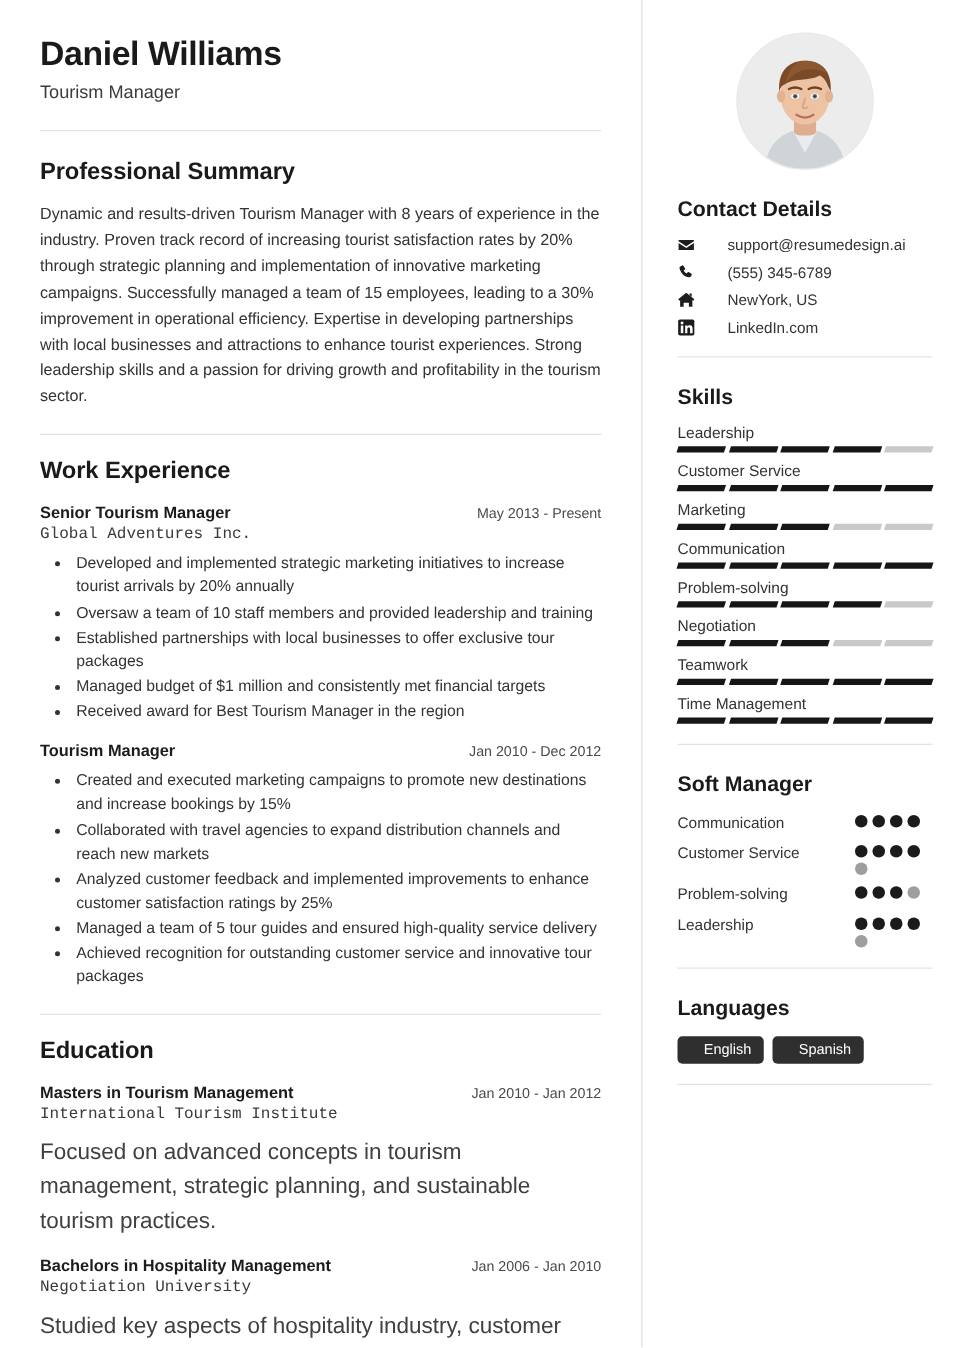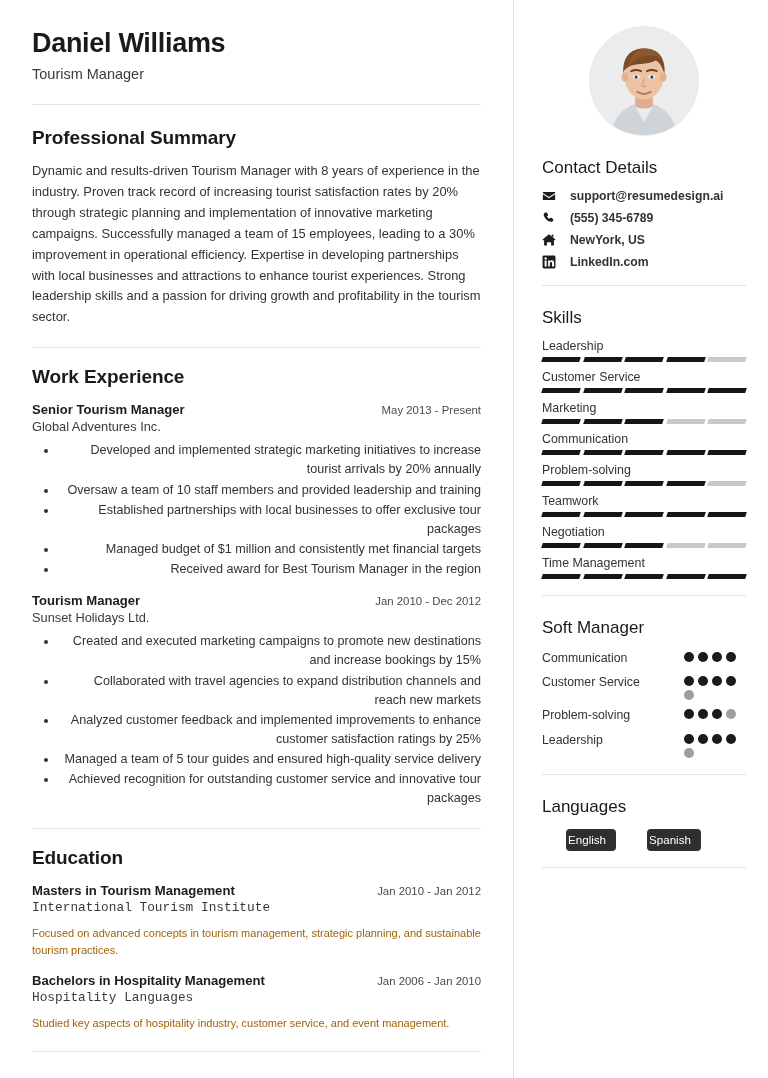--- a/index.html
+++ b/index.html
@@ -25,51 +25,51 @@
   .section-title { font-size:19px; font-weight:700; color:#1a1a1a; letter-spacing:-0.1px; }
 
   .summary-text {
     font-size:12.9px; line-height:1.62; color:#333; margin-top:12px; text-align:left;
   }
 
   .job { margin-top:14px; }
   .job-head { display:flex; justify-content:space-between; align-items:baseline; gap:26px; }
   .job-role { font-size:13.1px; font-weight:700; color:#1c1c1c; }
   .job-dates { font-size:11.4px; color:#4a4a4a; white-space:nowrap; }
-  .job-company { font-size:12.8px; color:#3a3a3a; margin-top:2px; }
+  .job-company { font-size:12.8px; color:#3a3a3a; margin-top:2px;font-family:Liberation Mono, monospace; }
   ul.bullets { margin:7px 0 0 0; padding-left:26px; }
   ul.bullets li {
-    font-size:12.6px; line-height:1.52; color:#333; margin-bottom:1px; padding-left:3px;text-align:right;
+    font-size:12.6px; line-height:1.52; color:#333; margin-bottom:1px; padding-left:3px;
   }
   ul.bullets li::marker { font-size:12px; }
 
   .edu { margin-top:14px; }
   .edu-head { display:flex; justify-content:space-between; align-items:baseline; gap:22px; }
   .edu-degree { font-size:13.1px; font-weight:700; color:#1c1c1c; }
   .edu-dates { font-size:11.4px; color:#4a4a4a; white-space:nowrap;margin-left:28px; }
   .edu-school { font-size:12.8px; color:#3a3a3a; margin-top:2px;font-family:Liberation Mono, monospace; }
-  .edu-desc { font-size:11px; line-height:1.55; color:#a16207; margin-top:10px; }
+  .edu-desc { font-size:18px; line-height:1.55; color:#404040; margin-top:10px; }
 
   
   .v-divider { width:1px; background:#e0e0e0; align-self:stretch; margin-top:0; }
 
   
   .side-col { width:254px; padding:26px 22px 0 28px; }
 
   .avatar-wrap { display:flex; justify-content:center; }
   .avatar {
     width:110px; height:110px; border-radius:50%; overflow:hidden;
     background:#eceded; position:relative; border:1px solid #e8e8e8;
   }
   .avatar svg { display:block; width:100%; height:100%; }
 
-  .side-title { font-size:17px; font-weight:400; color:#1a1a1a; margin-top:22px; }
+  .side-title { font-size:17px; font-weight:700; color:#1a1a1a; margin-top:22px; }
 
   .contact-list { margin-top:11px; }
-  .contact-row { display:flex; align-items:center; gap:14px; margin-bottom:8px;font-weight:bold; }
+  .contact-row { display:flex; align-items:center; gap:26px; margin-bottom:8px; }
   .c-icon { width:14px; height:14px; flex:0 0 14px; display:flex; align-items:center; justify-content:center; color:#1d1d1d; }
   .c-icon svg { display:block; }
   .contact-text { font-size:12.2px; color:#333; }
 
   .side-rule { height:1px; background:#e3e3e3; margin:16px 0 0 0; }
 
   
   .skill-block { margin-top:11px; }
   .skill-item { margin-bottom:8px; }
   .skill-name { font-size:12.4px; color:#333; margin-bottom:4px; }
@@ -85,21 +85,21 @@
   .soft-item { display:flex; align-items:flex-start; justify-content:space-between; gap:6px; margin-bottom:6px; }
   .soft-name { font-size:12.3px; color:#333; line-height:1.5; max-width:110px; }
   .dots { width:62px; display:flex; flex-wrap:wrap; gap:4px; padding-top:3px; }
   .dot { width:10px; height:10px; border-radius:50%; background:#9e9e9e; }
   .dot.on { background:#1b1b1b; }
 
   
   .lang-block { margin-top:12px; display:flex; flex-wrap:wrap; gap:7px; }
   .lang-chip {
     background:#2f2f2f; color:#fff; font-size:11.6px;
-    padding:5px 10px 6px 2px; border-radius:4px; line-height:1;margin-left:24px;
+    padding:5px 10px 6px 21px; border-radius:4px; line-height:1;
   }
 </style>
 </head>
 <body>
 
 <div class="page">
 
   <div class="main-col">
 
     <div>
@@ -132,21 +132,20 @@
           <li>Managed budget of $1 million and consistently met financial targets</li>
           <li>Received award for Best Tourism Manager in the region</li>
         </ul>
       </div>
 
       <div class="job">
         <div class="job-head">
           <div class="job-role">Tourism Manager</div>
           <div class="job-dates">Jan 2010 - Dec 2012</div>
         </div>
-        <div class="job-company">Sunset Holidays Ltd.</div>
         <ul class="bullets">
           <li>Created and executed marketing campaigns to promote new destinations and increase bookings by 15%</li>
           <li>Collaborated with travel agencies to expand distribution channels and reach new markets</li>
           <li>Analyzed customer feedback and implemented improvements to enhance customer satisfaction ratings by 25%</li>
           <li>Managed a team of 5 tour guides and ensured high-quality service delivery</li>
           <li>Achieved recognition for outstanding customer service and innovative tour packages</li>
         </ul>
       </div>
     </div>
 
@@ -162,21 +161,21 @@
         </div>
         <div class="edu-school">International Tourism Institute</div>
         <div class="edu-desc">Focused on advanced concepts in tourism management, strategic planning, and sustainable tourism practices.</div>
       </div>
 
       <div class="edu">
         <div class="edu-head">
           <div class="edu-degree">Bachelors in Hospitality Management</div>
           <div class="edu-dates">Jan 2006 - Jan 2010</div>
         </div>
-        <div class="edu-school">Hospitality Languages</div>
+        <div class="edu-school">Negotiation University</div>
         <div class="edu-desc">Studied key aspects of hospitality industry, customer service, and event management.</div>
       </div>
     </div>
 
     <div class="rule m2"></div>
   </div>
 
   <div class="v-divider"></div>
 
   <div class="side-col">
@@ -310,37 +309,37 @@
             <div class="skill-name">Problem-solving</div>
             <div class="bar-row">
               <span class="seg on"></span>
               <span class="seg on"></span>
               <span class="seg on"></span>
               <span class="seg on"></span>
               <span class="seg"></span>
             </div>
           </div>
           <div class="skill-item">
+            <div class="skill-name">Negotiation</div>
+            <div class="bar-row">
+              <span class="seg on"></span>
+              <span class="seg on"></span>
+              <span class="seg on"></span>
+              <span class="seg"></span>
+              <span class="seg"></span>
+            </div>
+          </div>
+          <div class="skill-item">
             <div class="skill-name">Teamwork</div>
             <div class="bar-row">
               <span class="seg on"></span>
               <span class="seg on"></span>
               <span class="seg on"></span>
               <span class="seg on"></span>
               <span class="seg on"></span>
-            </div>
-          </div>
-          <div class="skill-item">
-            <div class="skill-name">Negotiation</div>
-            <div class="bar-row">
-              <span class="seg on"></span>
-              <span class="seg on"></span>
-              <span class="seg on"></span>
-              <span class="seg"></span>
-              <span class="seg"></span>
             </div>
           </div>
           <div class="skill-item">
             <div class="skill-name">Time Management</div>
             <div class="bar-row">
               <span class="seg on"></span>
               <span class="seg on"></span>
               <span class="seg on"></span>
               <span class="seg on"></span>
               <span class="seg on"></span>

